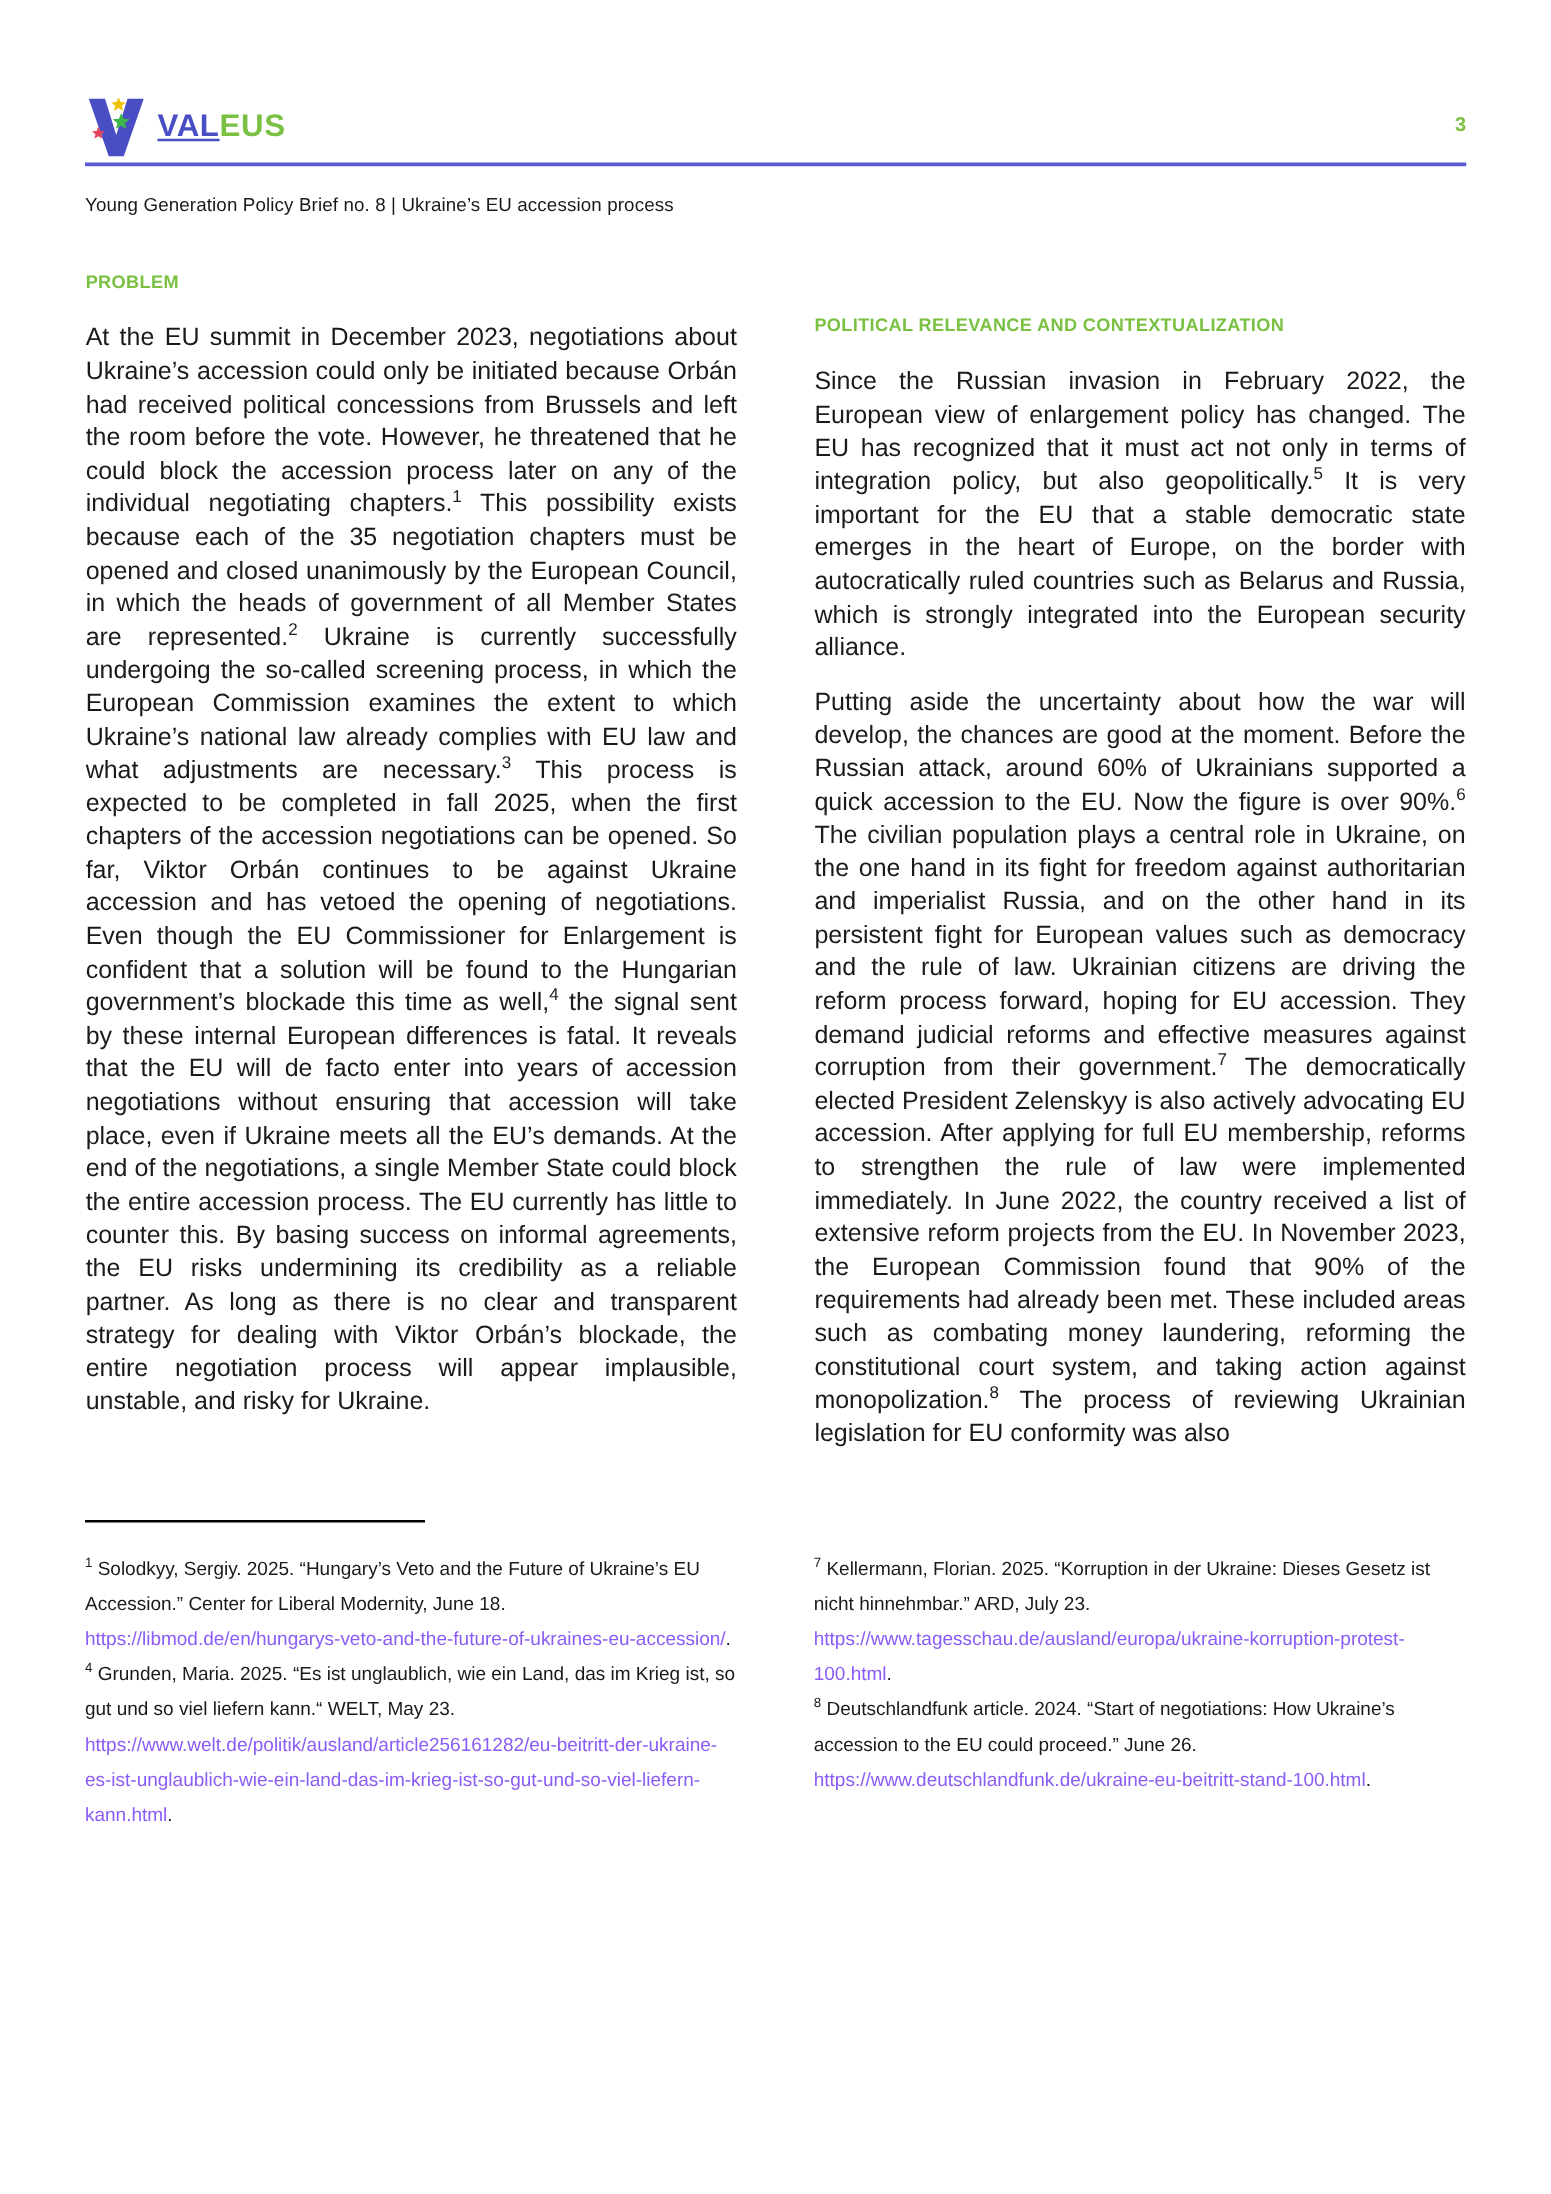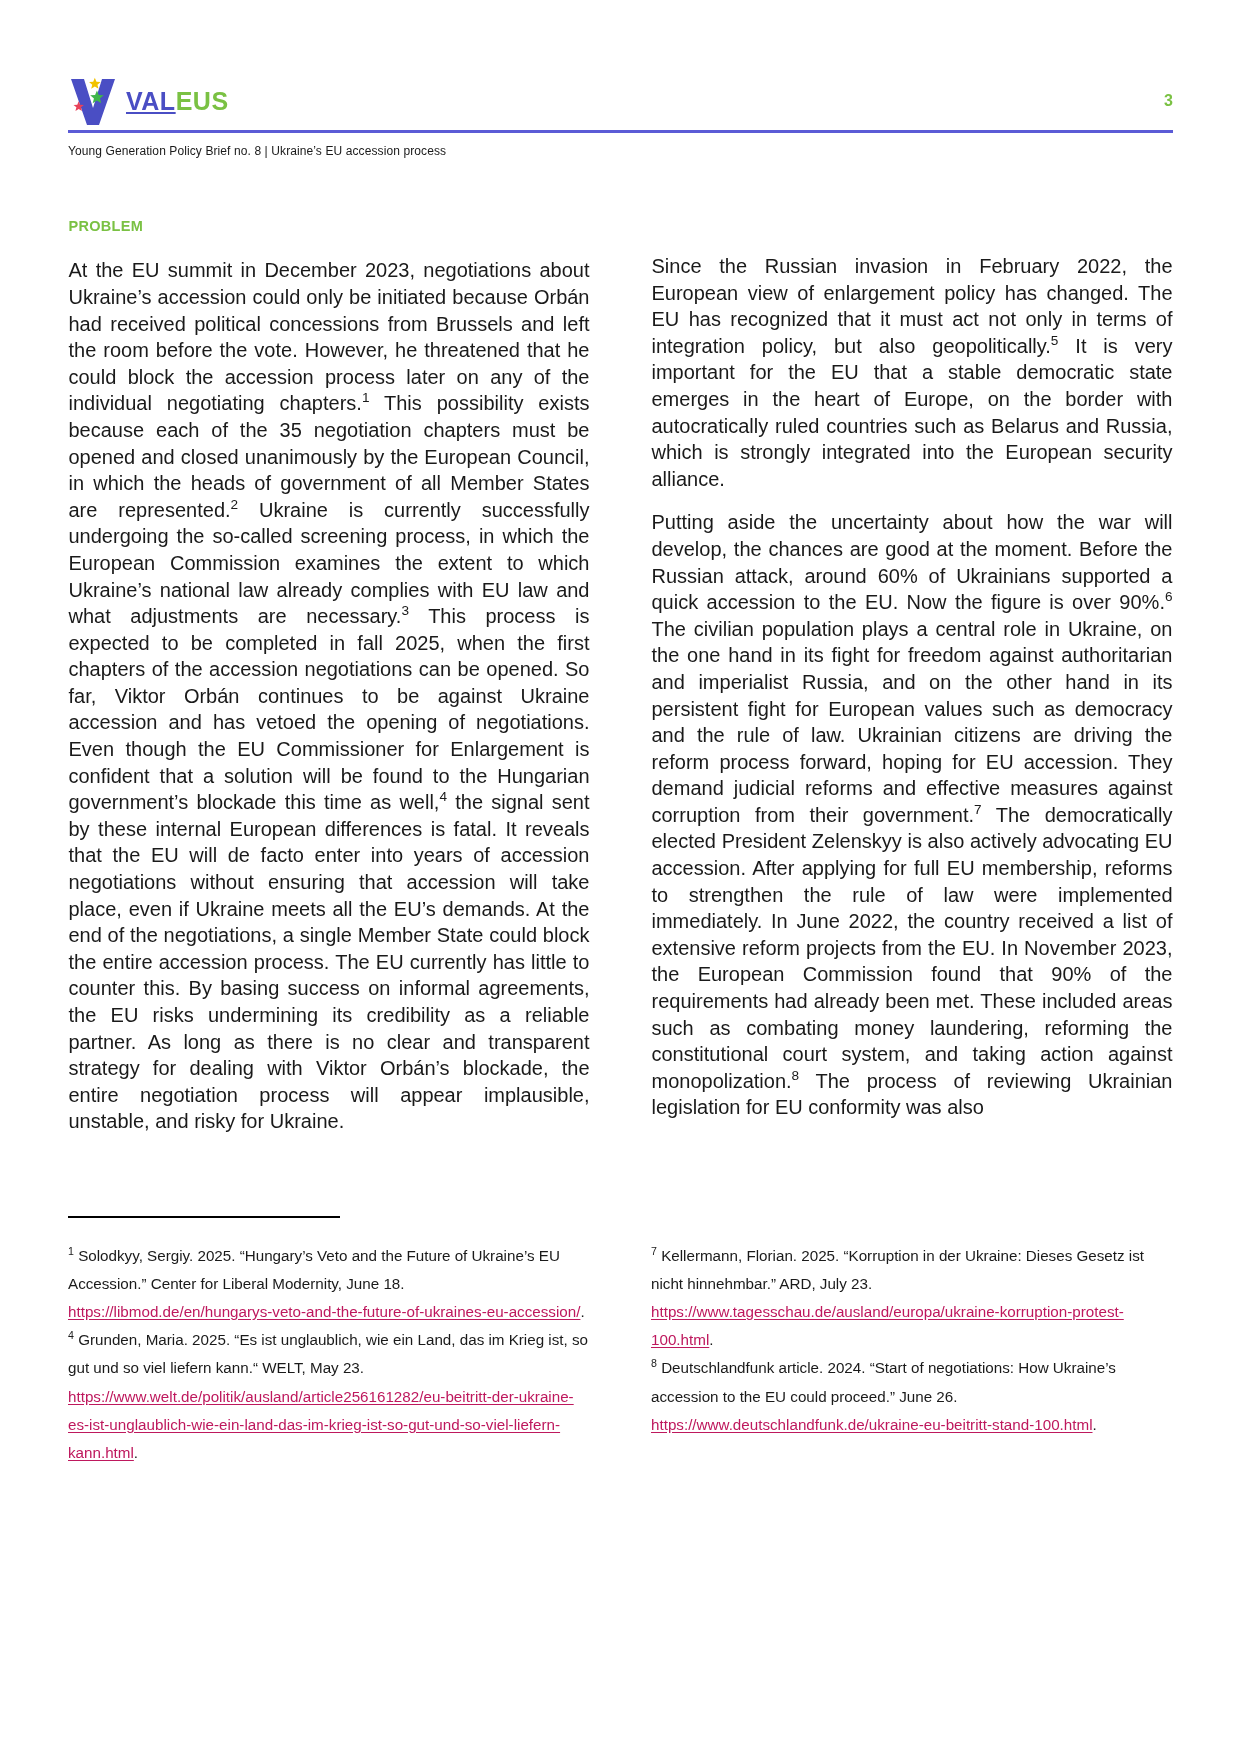--- a/index.html
+++ b/index.html
@@ -63,23 +63,23 @@
     position: absolute;
     left: 68px;
     top: 130px;
     width: 1105px;
     height: 3px;
     background: #5b5bd6;
   }
   .doc-subtitle {
     position: absolute;
     left: 68px;
-    top: 144px;
-    width: 1105px;
-    font-size: 12px;
+    top: 156px;
+    width: 1105px;
+    font-size: 15px;
     color: #1a1a1a;
     letter-spacing: 0.1px;
   }
 
   
   .columns {
     position: absolute;
     left: 68px;
     top: 218px;
     width: 1105px;
@@ -136,22 +136,21 @@
     font-size: 15.2px;
     line-height: 28.2px;
     color: #1a1a1a;
     margin: 0;
     word-break: break-word;
   }
   .footnote sup {
     font-size: 0.7em;
   }
   .fn-link {
-    color: #be185d;
-    text-decoration: underline;
+    color: #8b5cf6;
     text-underline-offset: 2px;
   }
 </style>
 </head>
 <body>
 
 <div class="page">
 
   <div class="header">
     <div class="logo">
@@ -169,20 +168,21 @@
   </div>
   <div class="header-rule"></div>
   <div class="doc-subtitle">Young Generation Policy Brief no. 8 | Ukraine’s EU accession process</div>
 
   <div class="columns">
     <div class="col col-left">
       <h2 class="section-heading">PROBLEM</h2>
       <p class="body-p">At the EU summit in December 2023, negotiations about Ukraine’s accession could only be initiated because Orbán had received political concessions from Brussels and left the room before the vote. However, he threatened that he could block the accession process later on any of the individual negotiating chapters.<sup>1</sup> This possibility exists because each of the 35 negotiation chapters must be opened and closed unanimously by the European Council, in which the heads of government of all Member States are represented.<sup>2</sup> Ukraine is currently successfully undergoing the so-called screening process, in which the European Commission examines the extent to which Ukraine’s national law already complies with EU law and what adjustments are necessary.<sup>3</sup> This process is expected to be completed in fall 2025, when the first chapters of the accession negotiations can be opened. So far, Viktor Orbán continues to be against Ukraine accession and has vetoed the opening of negotiations. Even though the EU Commissioner for Enlargement is confident that a solution will be found to the Hungarian government’s blockade this time as well,<sup>4</sup> the signal sent by these internal European differences is fatal. It reveals that the EU will de facto enter into years of accession negotiations without ensuring that accession will take place, even if Ukraine meets all the EU’s demands. At the end of the negotiations, a single Member State could block the entire accession process. The EU currently has little to counter this. By basing success on informal agreements, the EU risks undermining its credibility as a reliable partner. As long as there is no clear and transparent strategy for dealing with Viktor Orbán’s blockade, the entire negotiation process will appear implausible, unstable, and risky for Ukraine.</p>
     </div>
     <div class="col col-right">
+      <h2 class="section-heading">POLITICAL RELEVANCE AND CONTEXTUALIZATION</h2>
       <p class="body-p">Since the Russian invasion in February 2022, the European view of enlargement policy has changed. The EU has recognized that it must act not only in terms of integration policy, but also geopolitically.<sup>5</sup> It is very important for the EU that a stable democratic state emerges in the heart of Europe, on the border with autocratically ruled countries such as Belarus and Russia, which is strongly integrated into the European security alliance.</p>
       <p class="body-p">Putting aside the uncertainty about how the war will develop, the chances are good at the moment. Before the Russian attack, around 60% of Ukrainians supported a quick accession to the EU. Now the figure is over 90%.<sup>6</sup> The civilian population plays a central role in Ukraine, on the one hand in its fight for freedom against authoritarian and imperialist Russia, and on the other hand in its persistent fight for European values such as democracy and the rule of law. Ukrainian citizens are driving the reform process forward, hoping for EU accession. They demand judicial reforms and effective measures against corruption from their government.<sup>7</sup> The democratically elected President Zelenskyy is also actively advocating EU accession. After applying for full EU membership, reforms to strengthen the rule of law were implemented immediately. In June 2022, the country received a list of extensive reform projects from the EU. In November 2023, the European Commission found that 90% of the requirements had already been met. These included areas such as combating money laundering, reforming the constitutional court system, and taking action against monopolization.<sup>8</sup> The process of reviewing Ukrainian legislation for EU conformity was also</p>
     </div>
   </div>
 
   <div class="footnotes-row">
     <div class="fn-col">
       <div class="fn-rule"></div>
       <div>
           <p class="footnote"><sup>1</sup> Solodkyy, Sergiy. 2025. “Hungary’s Veto and the Future of Ukraine’s EU Accession.” Center for Liberal Modernity, June 18. <a class="fn-link">https://libmod.de/en/hungarys-veto-and-the-future-of-ukraines-eu-accession/</a>.</p>

